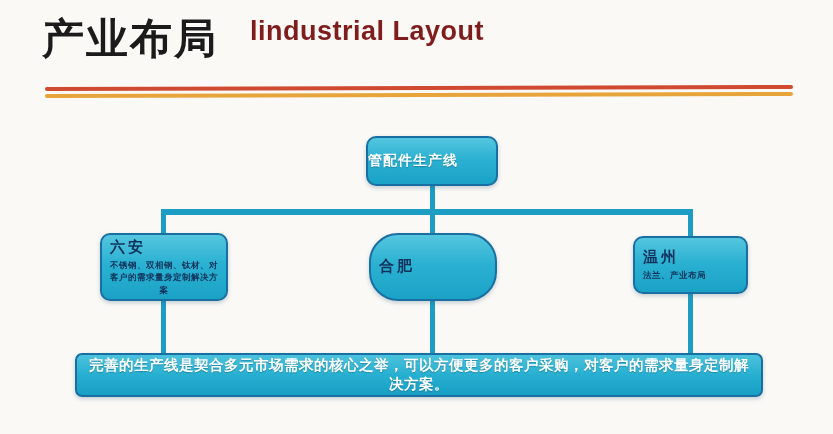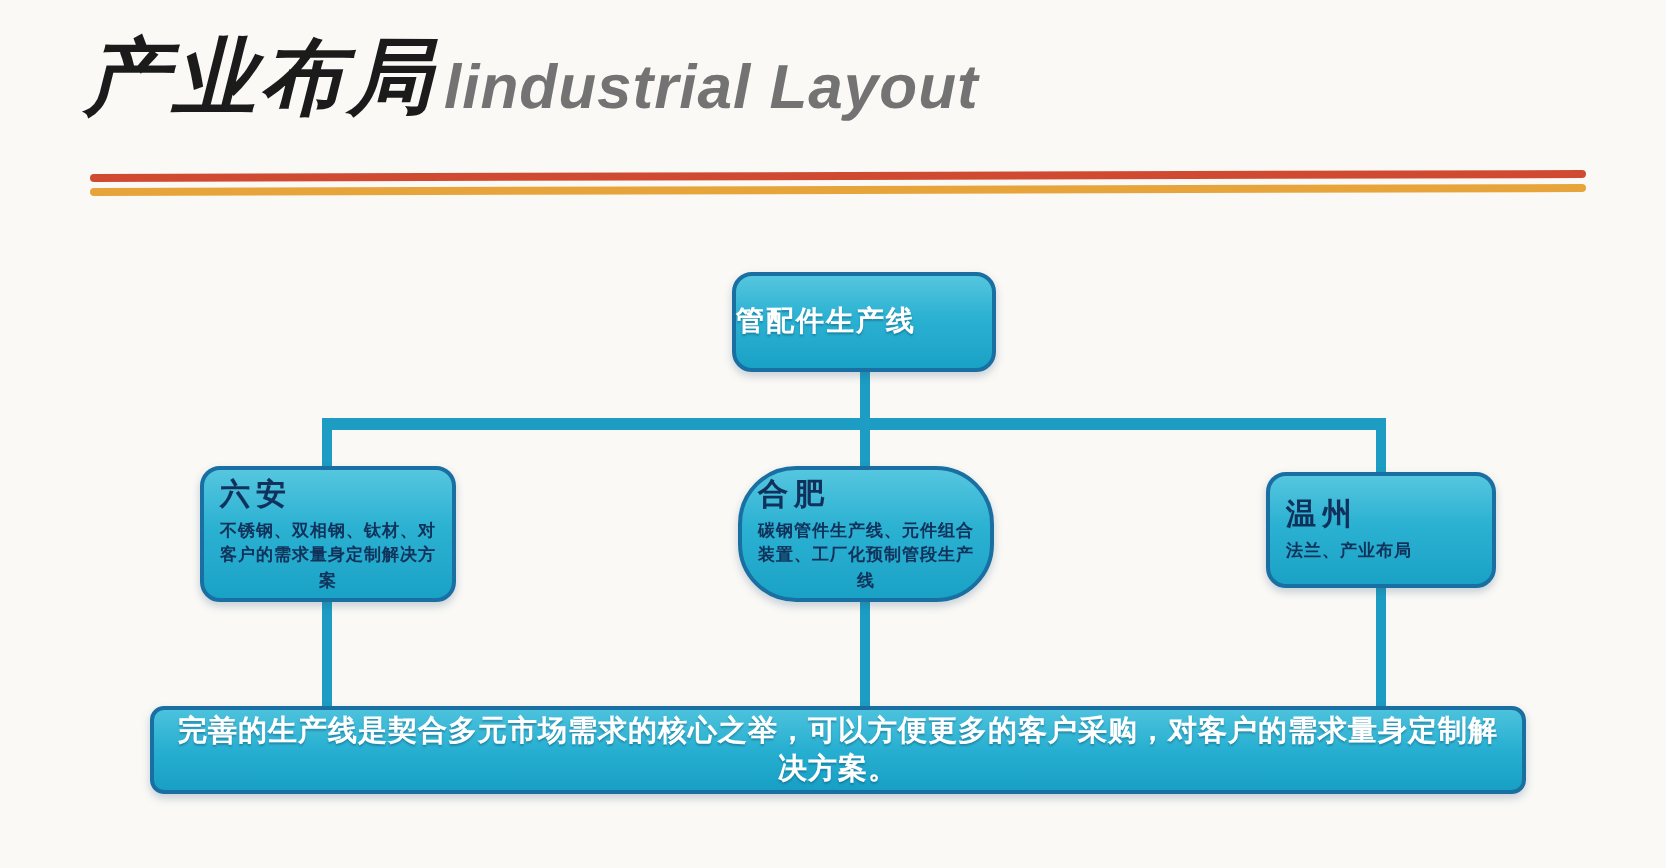--- a/index.html
+++ b/index.html
@@ -6,26 +6,26 @@
   body{
     width:833px;height:434px;
     background:#faf9f6;
     font-family:"Liberation Sans","DejaVu Sans",sans-serif;
     position:relative;
     overflow:hidden;
   }
   .stage{position:absolute;inset:0;}
 
   
-  .header{position:absolute;left:42px;top:16px;display:flex;align-items:flex-end;gap:4px;font-style:italic;}
+  .header{position:absolute;left:42px;top:16px;display:flex;align-items:flex-start;gap:32px;}
   .title-zh{
     font-size:42px;font-weight:bold;color:#1b1b1b;letter-spacing:2px;line-height:1.1;
   }
   .title-en{
-    font-size:31px;font-weight:bold;color:#737373;letter-spacing:0.5px;
+    font-size:27px;font-weight:bold;color:#7f1d1d;letter-spacing:0.5px;
   }
   .rule{position:absolute;left:45px;width:748px;height:4px;border-radius:2px;}
   .rule-red{top:86px;background:#d04a31;transform:rotate(-0.15deg);}
   .rule-orange{top:93px;background:#e7a43b;transform:rotate(-0.15deg);}
 
   
   .node{
     position:absolute;
     background:linear-gradient(to bottom,#55c6df 0%,#2bb1d2 45%,#1aa2c6 100%);
     border:2px solid #1a6fa2;
@@ -90,21 +90,20 @@
     <span class="root-label">管配件生产线</span>
   </div>
 
   <div class="node child-node child-1">
     <div class="child-name">六安</div>
     <div class="child-desc">不锈钢、双相钢、钛材、对客户的需求量身定制解决方案</div>
   </div>
 
   <div class="node child-node child-2">
     <div class="child-name">合肥</div>
-    <div class="child-desc">碳钢管件生产线、元件组合装置、工厂化预制管段生产线</div>
   </div>
 
   <div class="node child-node child-3">
     <div class="child-name">温州</div>
     <div class="child-desc">法兰、产业布局</div>
   </div>
 
   <div class="footer-bar">
     <span class="footer-text">完善的生产线是契合多元市场需求的核心之举，可以方便更多的客户采购，对客户的需求量身定制解决方案。</span>
   </div>

